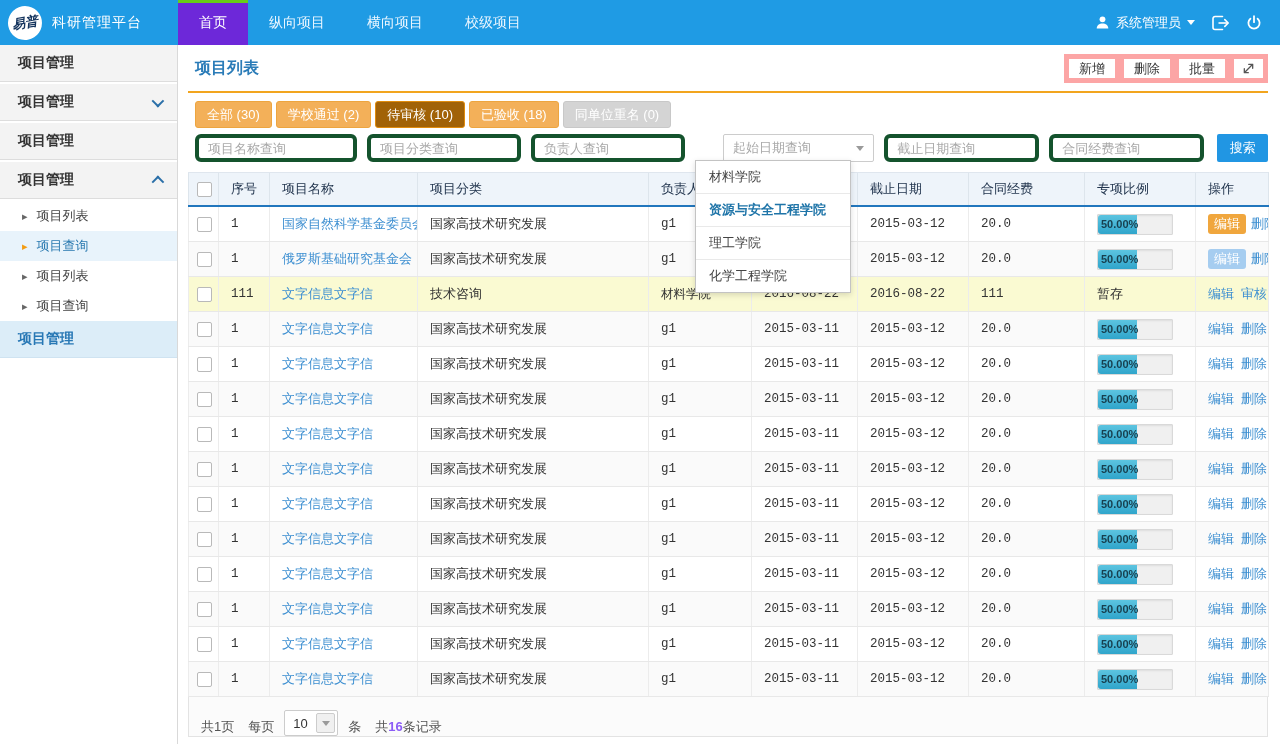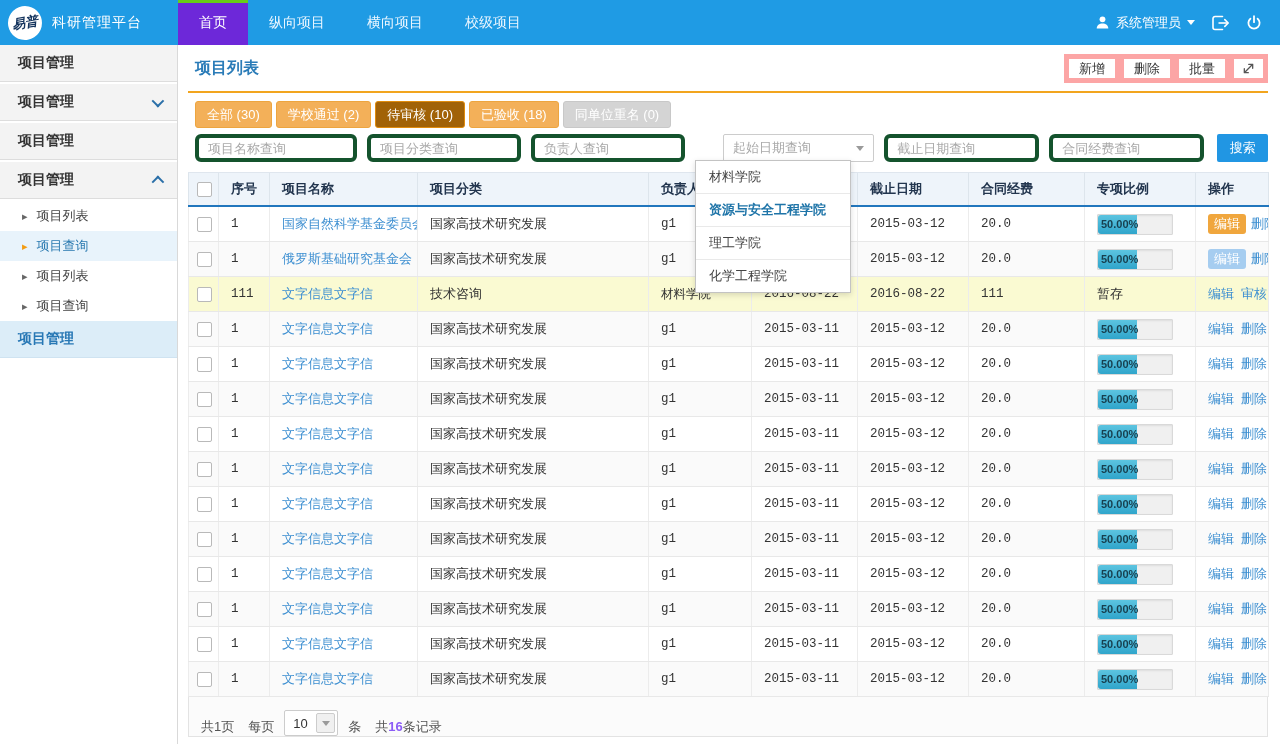--- a/index.html
+++ b/index.html
@@ -48,21 +48,21 @@
   .s-input{height:28px;box-sizing:border-box;border:4px solid #14532d;border-radius:6px;padding:0 9px;font-size:13px;color:#333;margin-right:10px;font-family:inherit}
   .s-input::placeholder{color:#a9a9a9}
   .s-select{height:28px;box-sizing:border-box;border:1px solid #ccc;border-radius:2px;padding:0 9px;font-size:13px;color:#a9a9a9;margin-right:10px;
             display:flex;align-items:center;justify-content:space-between;background:#fff;cursor:pointer}
   .s-caret{width:0;height:0;border-left:4px solid transparent;border-right:4px solid transparent;border-top:5px solid #9a9a9a}
   .search-btn{height:28px;width:52px;background:#2196e3;color:#fff;border:none;border-radius:2px;font-size:13px;cursor:pointer;margin-left:3px;font-family:inherit}
   
   .table-wrap{margin-top:10px}
   table{border-collapse:collapse;table-layout:fixed;width:1080px}
   thead th{background:#eef4fa;border-top:1px solid #dfe6ee;border-bottom:2px solid #2176bd;border-left:1px solid #dde5ec;height:32px;
-           font-size:13px;color:#22354e;text-align:left;padding:0 0 0 12px;font-weight:bold;white-space:nowrap;overflow:hidden}
+           font-size:13px;color:#22354e;text-align:left;padding:0 0 0 12px;font-weight:normal;white-space:nowrap;overflow:hidden}
   thead th:last-child{border-right:1px solid #dde5ec}
   tbody td{height:34px;border-bottom:1px solid #e8e8e8;border-left:1px solid #ececec;font-size:13px;color:#333;
            padding:0 0 0 12px;overflow:hidden;white-space:nowrap;background-clip:padding-box}
   tbody td:last-child{border-right:1px solid #ececec}
   tbody tr:nth-child(even){background:#fafafa}
   tbody tr.highlight{background:#fafad2}
   .cb-col{padding-left:8px !important}
   .cb{width:13px;height:13px;border:1px solid #b9b9b9;border-radius:2px;background:#fff;display:inline-block;vertical-align:middle;cursor:pointer}
   .link{color:#3d8fd1;cursor:pointer;text-decoration:none}
   .mono{font-family:"Liberation Mono","DejaVu Sans Mono",monospace;font-size:12.5px}

